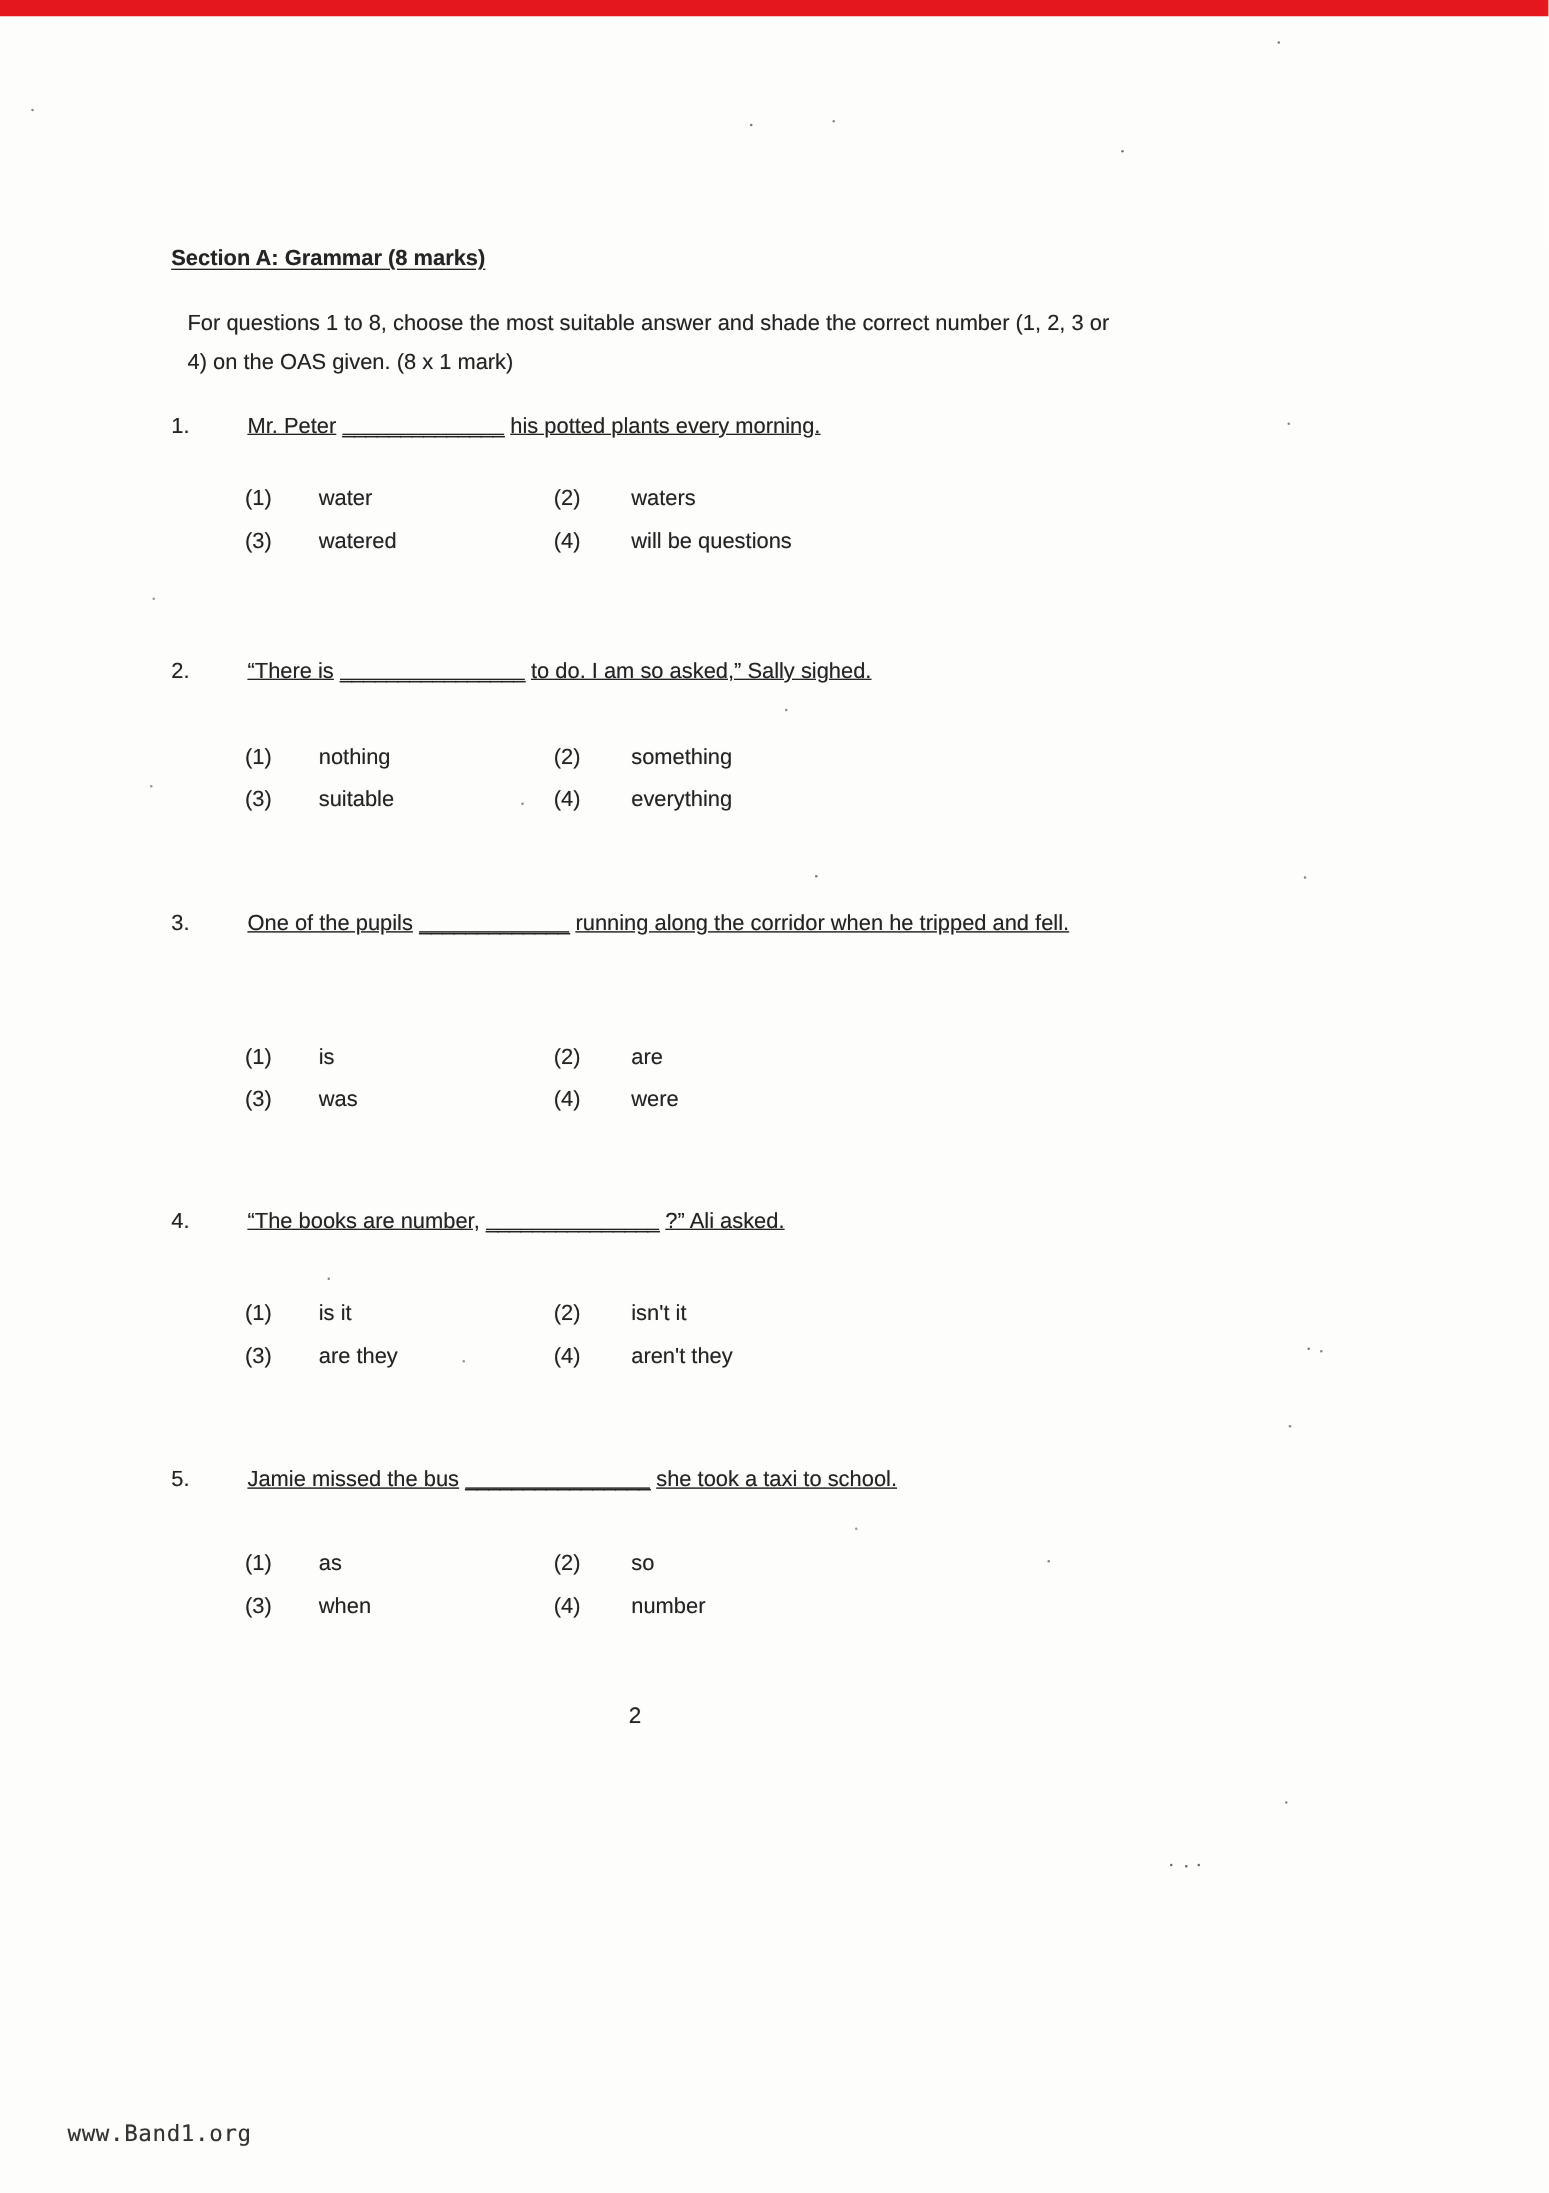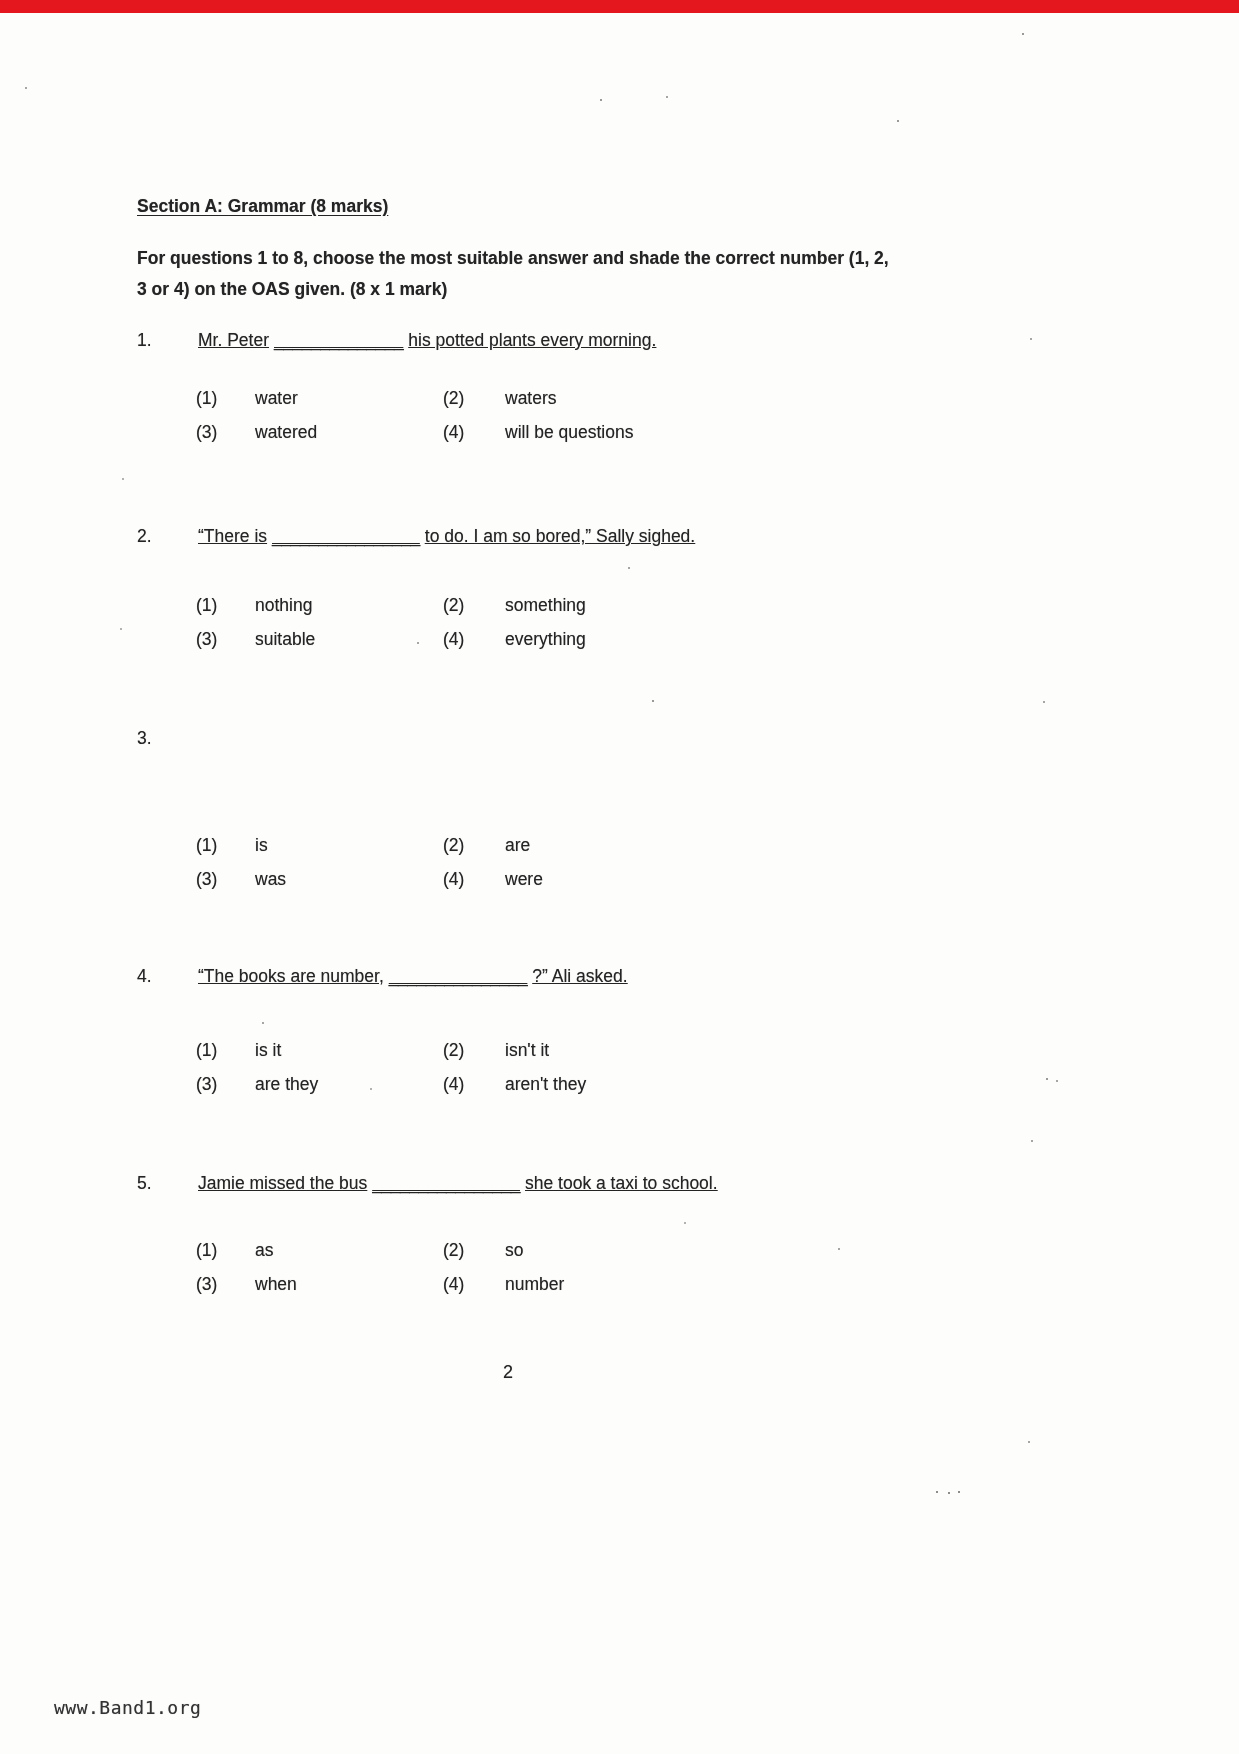--- a/index.html
+++ b/index.html
@@ -20,23 +20,23 @@
     background:#e5171e;
   }
   .content { filter:blur(0.25px); }
   .section-title {
     position:absolute; left:137px; top:196px;
     font-size:17.5px; font-weight:bold;
     text-decoration:underline;
     text-underline-offset:3px;
   }
   .instructions {
-    position:absolute; left:137px; top:243px;
+    position:absolute; left:150px; top:243px;
     width:755px;
-    font-size:17.5px; font-weight:bold;
+    font-size:17.5px; font-weight:normal;
     line-height:31px;
   }
   .question {
     position:absolute; left:137px;
     width:980px; font-size:17.5px;
   }
   .stem { display:flex; line-height:40px; }
   .qnum { width:61px; flex:none; }
   .qtext { flex:1;text-decoration:underline; }
   .blank { letter-spacing:-0.5px; margin:0 5px; white-space:nowrap; }
@@ -101,37 +101,38 @@
         <span>(3)</span>
         <span>watered</span>
         <span>(4)</span>
         <span>will be questions</span>
       </div>
     </div>
 
     <div class="question" id="q2">
       <div class="stem">
         <span class="qnum">2.</span>
-        <span class="qtext"><span>“There is</span><span class="blank">________________</span><span>to do. I am so bored,” Sally sighed.</span></span>
+        <span class="qtext"><span>“There is</span><span class="blank">________________</span><span>to do. I am so asked,” Sally sighed.</span></span>
       </div>
       <div class="options">
         <span>(1)</span>
         <span>nothing</span>
         <span>(2)</span>
         <span>something</span>
         <span>(3)</span>
         <span>suitable</span>
         <span>(4)</span>
         <span>everything</span>
       </div>
     </div>
 
     <div class="question" id="q3">
       <div class="stem">
         <span class="qnum">3.</span>
+        <span class="qtext"><span>One of the pupils</span><span class="blank">_____________</span><span>running along the corridor when he tripped and fell.</span></span>
       </div>
       <div class="options">
         <span>(1)</span>
         <span>is</span>
         <span>(2)</span>
         <span>are</span>
         <span>(3)</span>
         <span>was</span>
         <span>(4)</span>
         <span>were</span>

